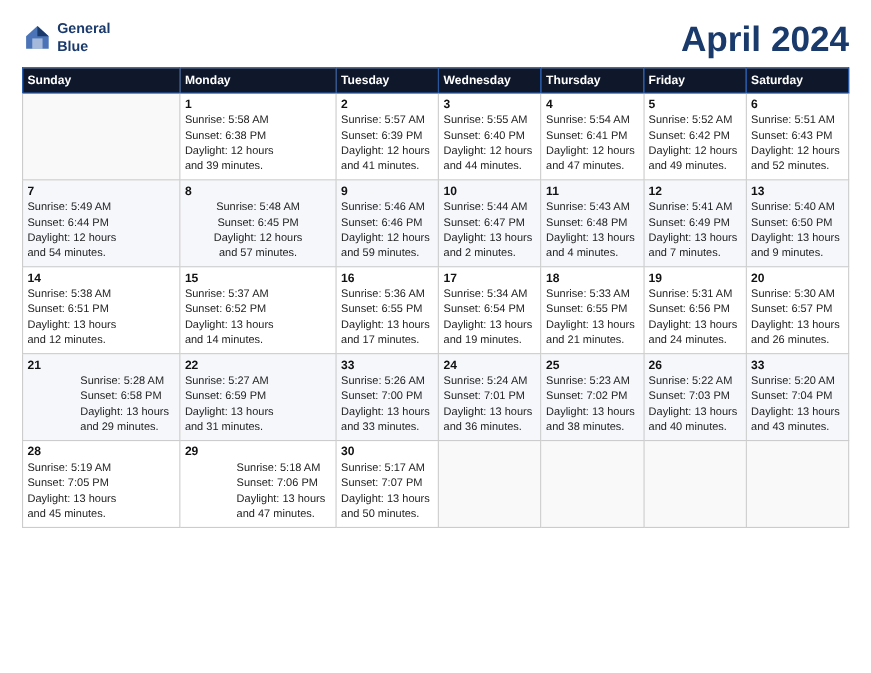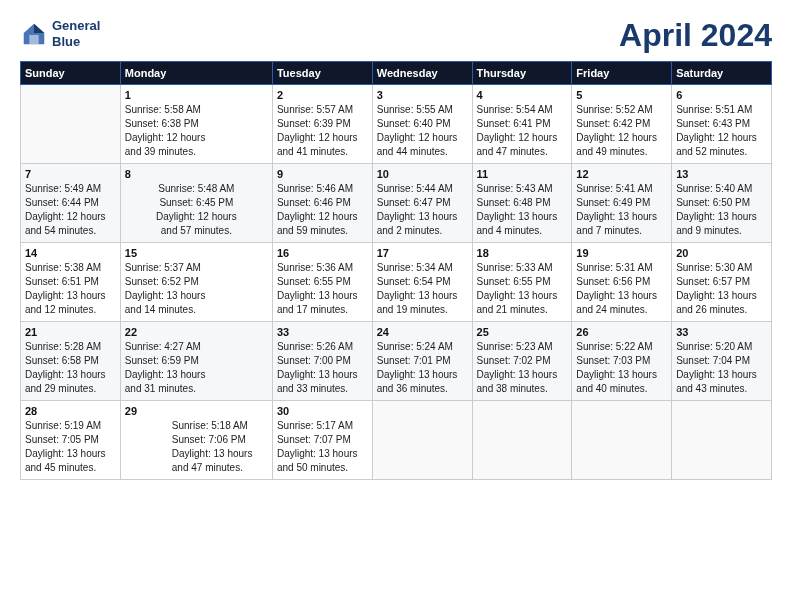--- a/index.html
+++ b/index.html
@@ -266,28 +266,28 @@
             <span class="day-num">20</span>
             <div class="day-detail" style="white-space: pre-line;">Sunrise: 5:30 AM
 Sunset: 6:57 PM
 Daylight: 13 hours
 and 26 minutes.</div>
           </td>
         </tr>
         <tr>
           <td>
             <span class="day-num">21</span>
-            <div class="day-detail" style="white-space: pre-line;">Sunrise: 5:28 AM
+            <div class="day-detail" style="white-space: pre-line; margin-left: 48px;">Sunrise: 5:28 AM
 Sunset: 6:58 PM
 Daylight: 13 hours
 and 29 minutes.</div>
           </td>
           <td>
             <span class="day-num">22</span>
-            <div class="day-detail" style="white-space: pre-line;">Sunrise: 4:27 AM
+            <div class="day-detail" style="white-space: pre-line;">Sunrise: 5:27 AM
 Sunset: 6:59 PM
 Daylight: 13 hours
 and 31 minutes.</div>
           </td>
           <td>
             <span class="day-num">33</span>
             <div class="day-detail" style="white-space: pre-line;">Sunrise: 5:26 AM
 Sunset: 7:00 PM
 Daylight: 13 hours
 and 33 minutes.</div>

